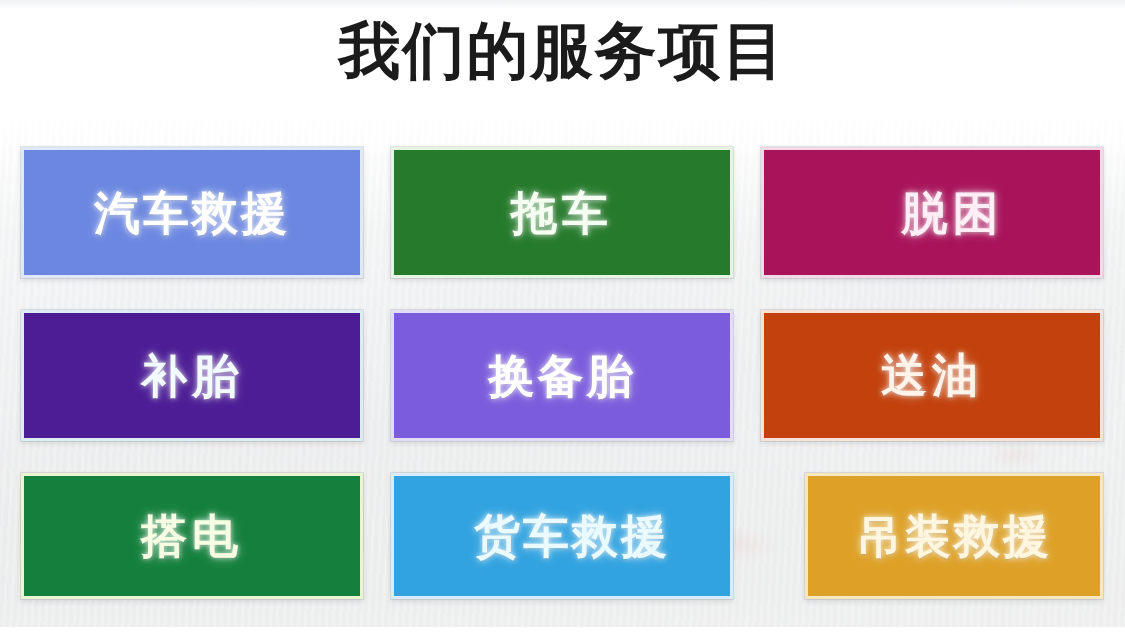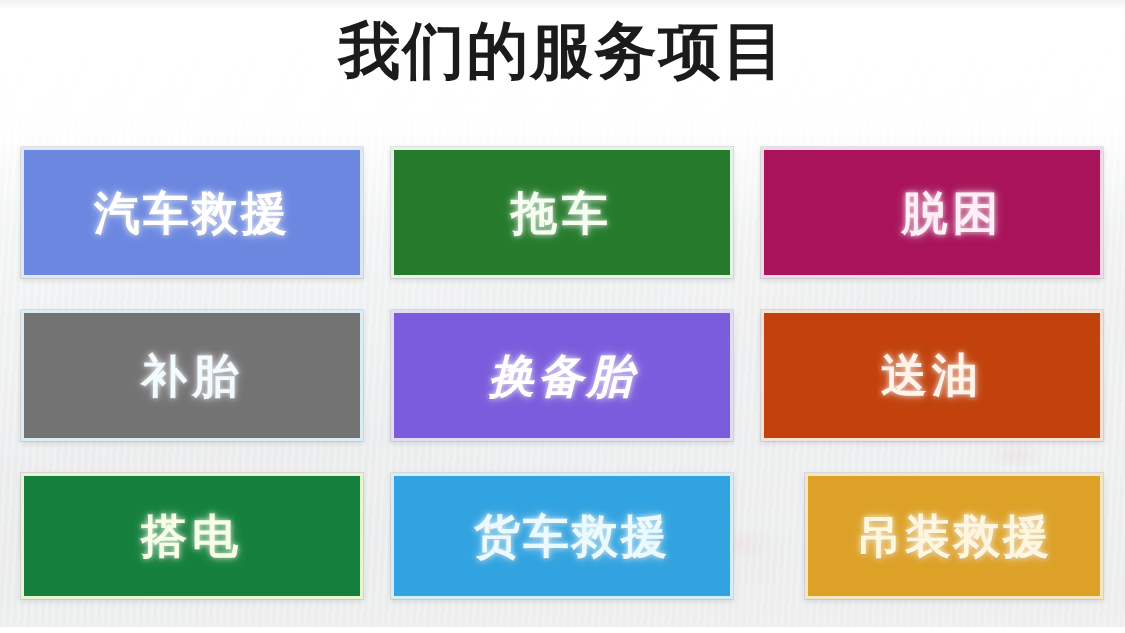--- a/index.html
+++ b/index.html
@@ -152,26 +152,26 @@
     </div>
 
     <div class="tile" style="background-color: rgb(37, 122, 43); border-color: rgb(230, 244, 227);">
       <span class="tile-label short" style="color: rgb(244, 255, 242);">拖车</span>
     </div>
 
     <div class="tile" style="background-color: rgb(168, 19, 90); border-color: rgb(243, 217, 230); padding-left: 41px;">
       <span class="tile-label short" style="color: rgb(255, 238, 246);">脱困</span>
     </div>
 
-    <div class="tile" style="background-color: #737373; border-color: rgb(220, 236, 244);">
+    <div class="tile" style="background-color: #4c1d95; border-color: rgb(220, 236, 244);">
       <span class="tile-label short" style="color: rgb(242, 251, 255);">补胎</span>
     </div>
 
     <div class="tile" style="background-color: rgb(123, 92, 220); border-color: rgb(227, 220, 246);">
-      <span class="tile-label" style="color: rgb(255, 255, 255); font-style: italic;">换备胎</span>
+      <span class="tile-label" style="color: rgb(255, 255, 255);">换备胎</span>
     </div>
 
     <div class="tile" style="background-color: #c2410c; border-color: rgb(247, 226, 214); font-family: Liberation Serif, serif;">
       <span class="tile-label short" style="color: rgb(255, 243, 234);">送油</span>
     </div>
 
     <div class="tile" style="background-color: #15803d; border-color: rgb(233, 245, 207);">
       <span class="tile-label short" style="color: rgb(246, 255, 226);">搭电</span>
     </div>
 

